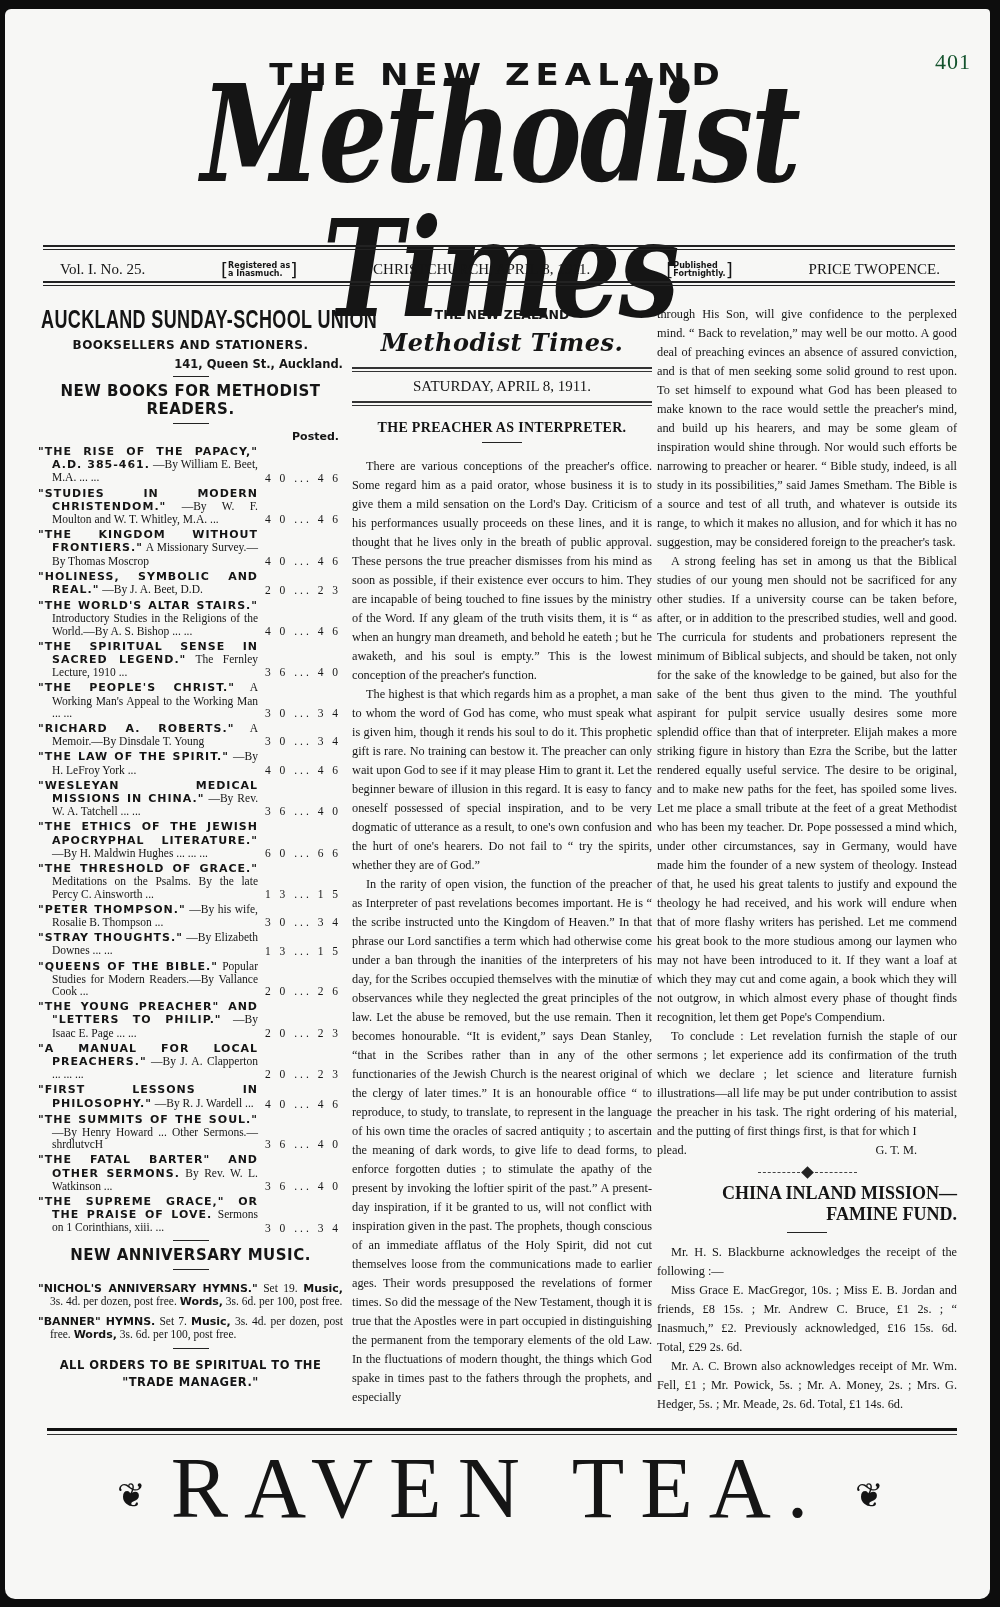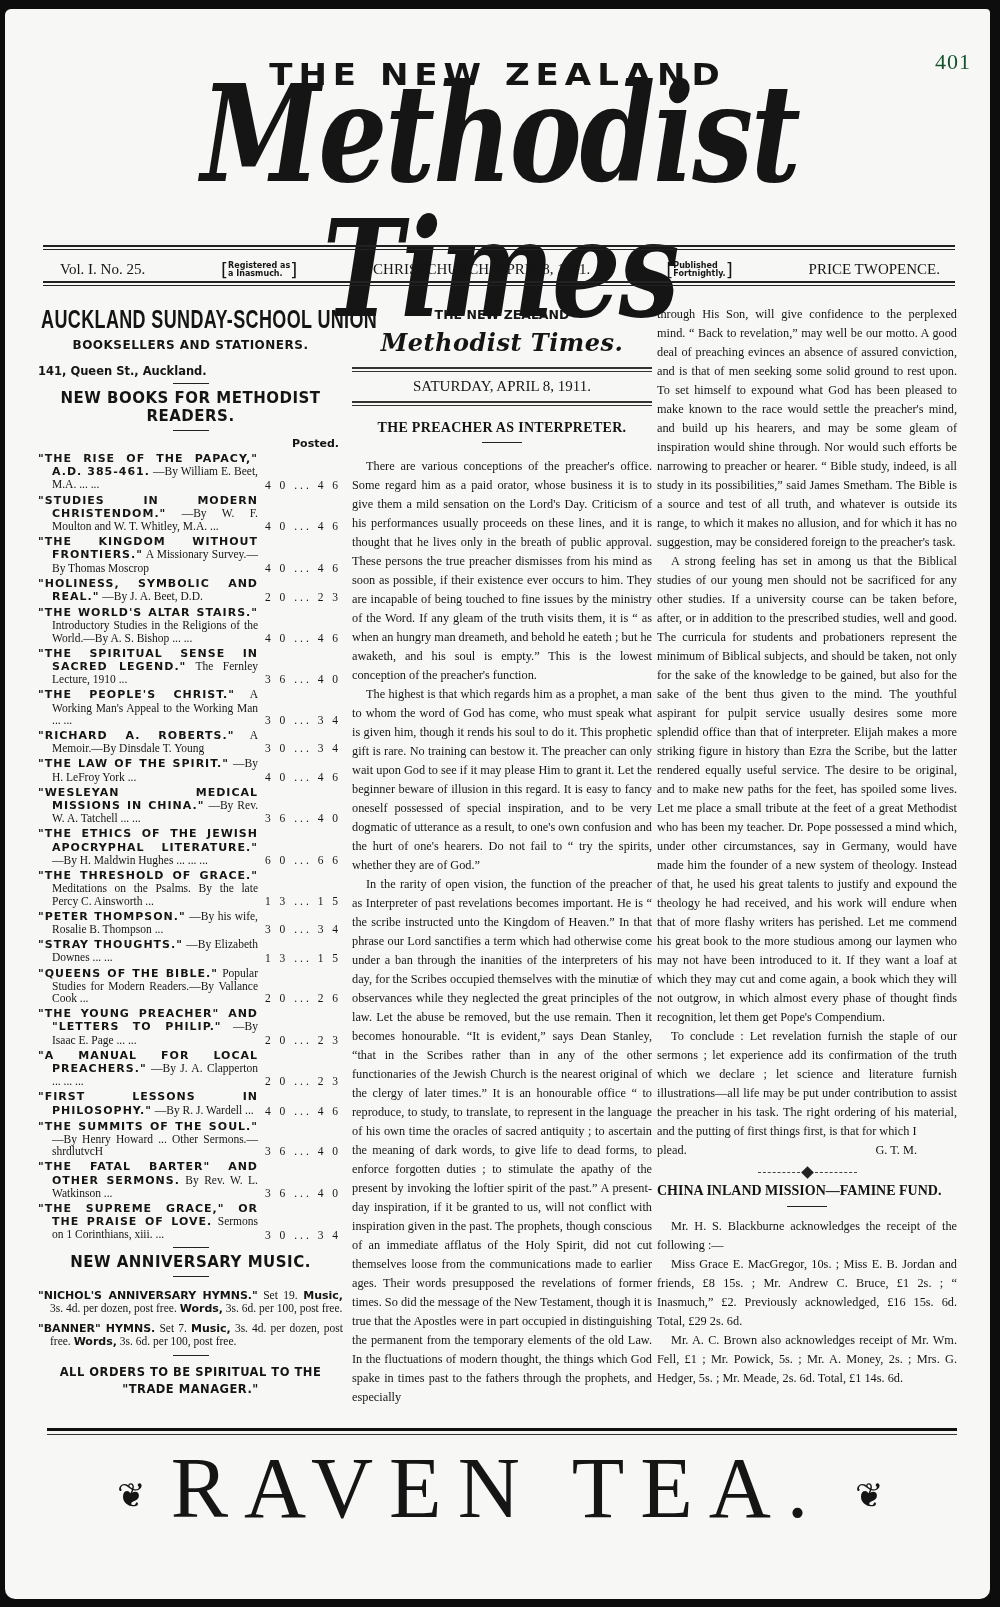--- a/index.html
+++ b/index.html
@@ -30,21 +30,21 @@
   }
   .tiny-bracket { font-size: 8px; line-height: 8px; font-weight: bold; font-family: "DejaVu Sans", sans-serif; display: inline-flex; align-items: center; }
   .tiny-bracket .br { font-size: 18px; font-weight: normal; }
   .col { position: absolute; top: 296px; }
   .col-left { left: 33px; width: 305px; }
   .col-mid { left: 347px; width: 300px; }
   .col-right { left: 652px; width: 300px; }
   .sans { font-family: "DejaVu Sans", "Liberation Sans", sans-serif; }
   .ad-head { text-align: center; font-family: "Liberation Sans", sans-serif; font-weight: bold; font-size: 25px; transform: scaleX(0.72); white-space: nowrap; margin-left: -55px; margin-right: -55px; letter-spacing: 0.5px; }
   .ad-sub { text-align: center; font-weight: bold; font-size: 12px; letter-spacing: 0.5px; margin-top: 4px; }
-  .ad-addr { text-align: left; font-weight: bold; font-size: 11.5px; margin-top: 12px; }
+  .ad-addr { text-align: right; font-weight: bold; font-size: 11.5px; margin-top: 5px; }
   .shortrule { width: 36px; border-top: 1px solid #222; margin: 5px auto; }
   .ad-sec { text-align: center; font-weight: bold; font-size: 15px; letter-spacing: 0.5px; }
   .posted { text-align: right; font-weight: bold; font-size: 11px; margin: 6px 4px 2px 0; }
   .book { display: flex; align-items: flex-end; margin-bottom: 3px; }
   .book-text { width: 220px; font-size: 11.5px; line-height: 12.2px; text-align: justify; }
   .book-title { font-family: "DejaVu Sans", sans-serif; font-weight: bold; font-size: 11px; letter-spacing: 1px; }
   .book-text .first { text-indent: -14px; padding-left: 14px; display: block; }
   .book-price { flex: 1; text-align: right; font-size: 11.5px; letter-spacing: 3px; padding-right: 2px; white-space: nowrap; }
   .music p { font-size: 11.5px; line-height: 12.5px; margin: 0 0 6px 0; text-align: justify; text-indent: -12px; padding-left: 12px; }
   .music b { font-family: "DejaVu Sans", sans-serif; font-size: 11px; }
@@ -52,21 +52,21 @@
   .mini-top { text-align: center; font-family: "DejaVu Sans", sans-serif; font-weight: bold; font-size: 12.5px; margin-top: 2px; }
   .mini-title { text-align: center; font-family: "DejaVu Serif", serif; font-weight: bold; font-style: italic; font-size: 24px; margin-top: 6px; letter-spacing: 0.5px; }
   .dblrule { border-top: 2px solid #333; border-bottom: 1px solid #333; height: 2px; margin: 6px 0; }
   .date { text-align: center; font-size: 15px; margin: 4px 0; }
   .art-title { text-align: center; font-weight: bold; font-size: 14px; margin-top: 14px; letter-spacing: 0.3px; }
   .body p { font-size: 12.3px; line-height: 19px; margin: 0; text-align: justify; text-indent: 14px; }
   .sign { display: flex; justify-content: space-between; }
   .ornament { display: flex; align-items: center; justify-content: center; margin: 8px 0 6px; }
   .ornament .ln { width: 42px; border-top: 1px dashed #444; }
   .ornament .dia { width: 9px; height: 9px; background: #222; transform: rotate(45deg); margin: 0 3px; }
-  .fund-title { text-align: left; font-weight: bold; font-size: 14px; margin-top: 4px; }
+  .fund-title { text-align: right; font-weight: bold; font-size: 18px; margin-top: 4px; }
   .bottom-rule { position: absolute; left: 42px; width: 910px; top: 1419px; border-top: 3px solid #111; border-bottom: 1px solid #333; height: 3px; }
   .raven {
     position: absolute; left: 0; width: 985px; top: 1436px; text-align: center;
     font-family: "Liberation Serif", serif; font-size: 86px; letter-spacing: 16px; line-height: 1;
   }
   .fleuron { position: absolute; top: 1466px; font-size: 34px; }
 </style>
 </head>
 <body>
 

